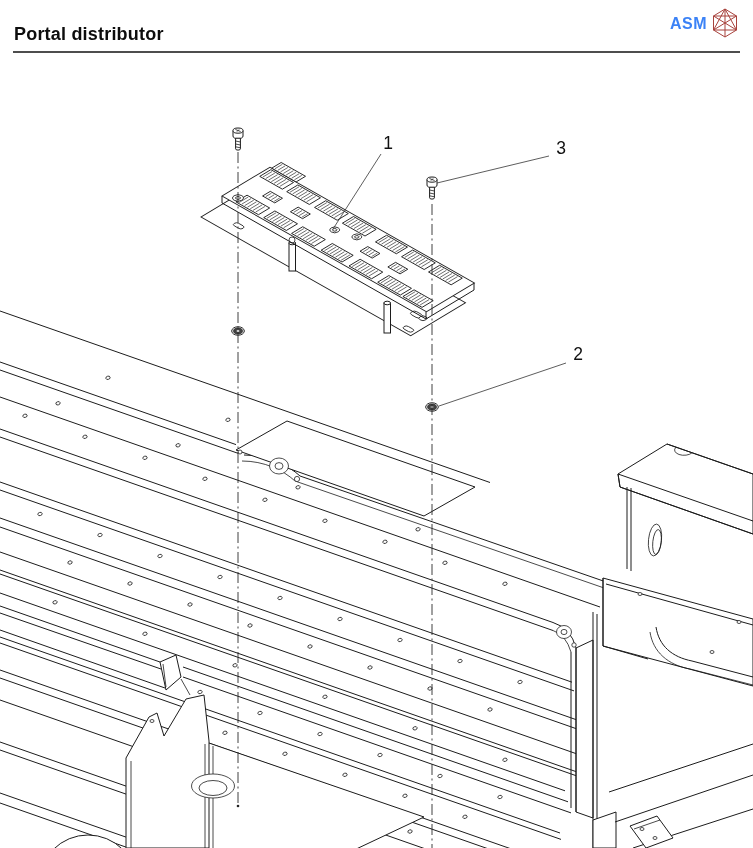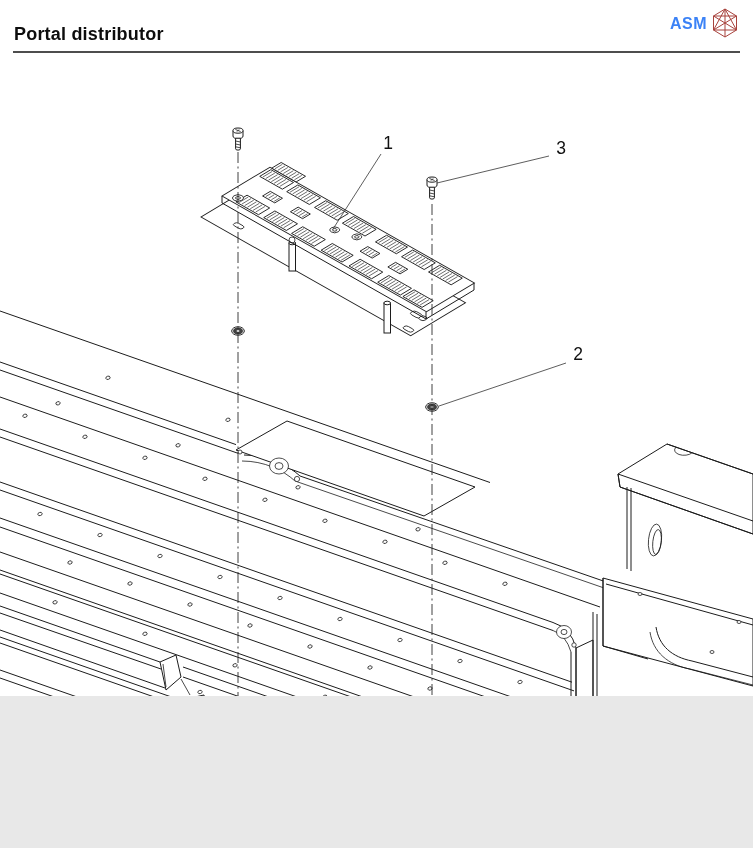--- a/index.html
+++ b/index.html
@@ -1,17 +1,17 @@
 <!DOCTYPE html>
 <html><head>
 <meta charset="utf-8">
 <style>
   html,body{margin:0;padding:0;background:#e8e8e8;}
   .page{
-    position:relative;width:753px;height:696px;background:#ffffff;
+    position:relative;width:753px;height:848px;background:#ffffff;
     font-family:"Liberation Sans",sans-serif;overflow:hidden;margin:0 auto;
   }
   .page-title{
     position:absolute;left:14px;top:24px;font-size:18px;font-weight:bold;
     color:#0d0d0d;letter-spacing:.2px;white-space:nowrap;
   }
   .title-rule{position:absolute;left:13px;width:727px;top:51px;height:2px;background:#4d4d4d;}
   .brand{position:absolute;right:46px;top:15px;font-size:16px;font-weight:bold;color:#3b82f6;letter-spacing:.5px;}
   .brand-icon{position:absolute;right:13px;top:7px;}
   svg{display:block;}

